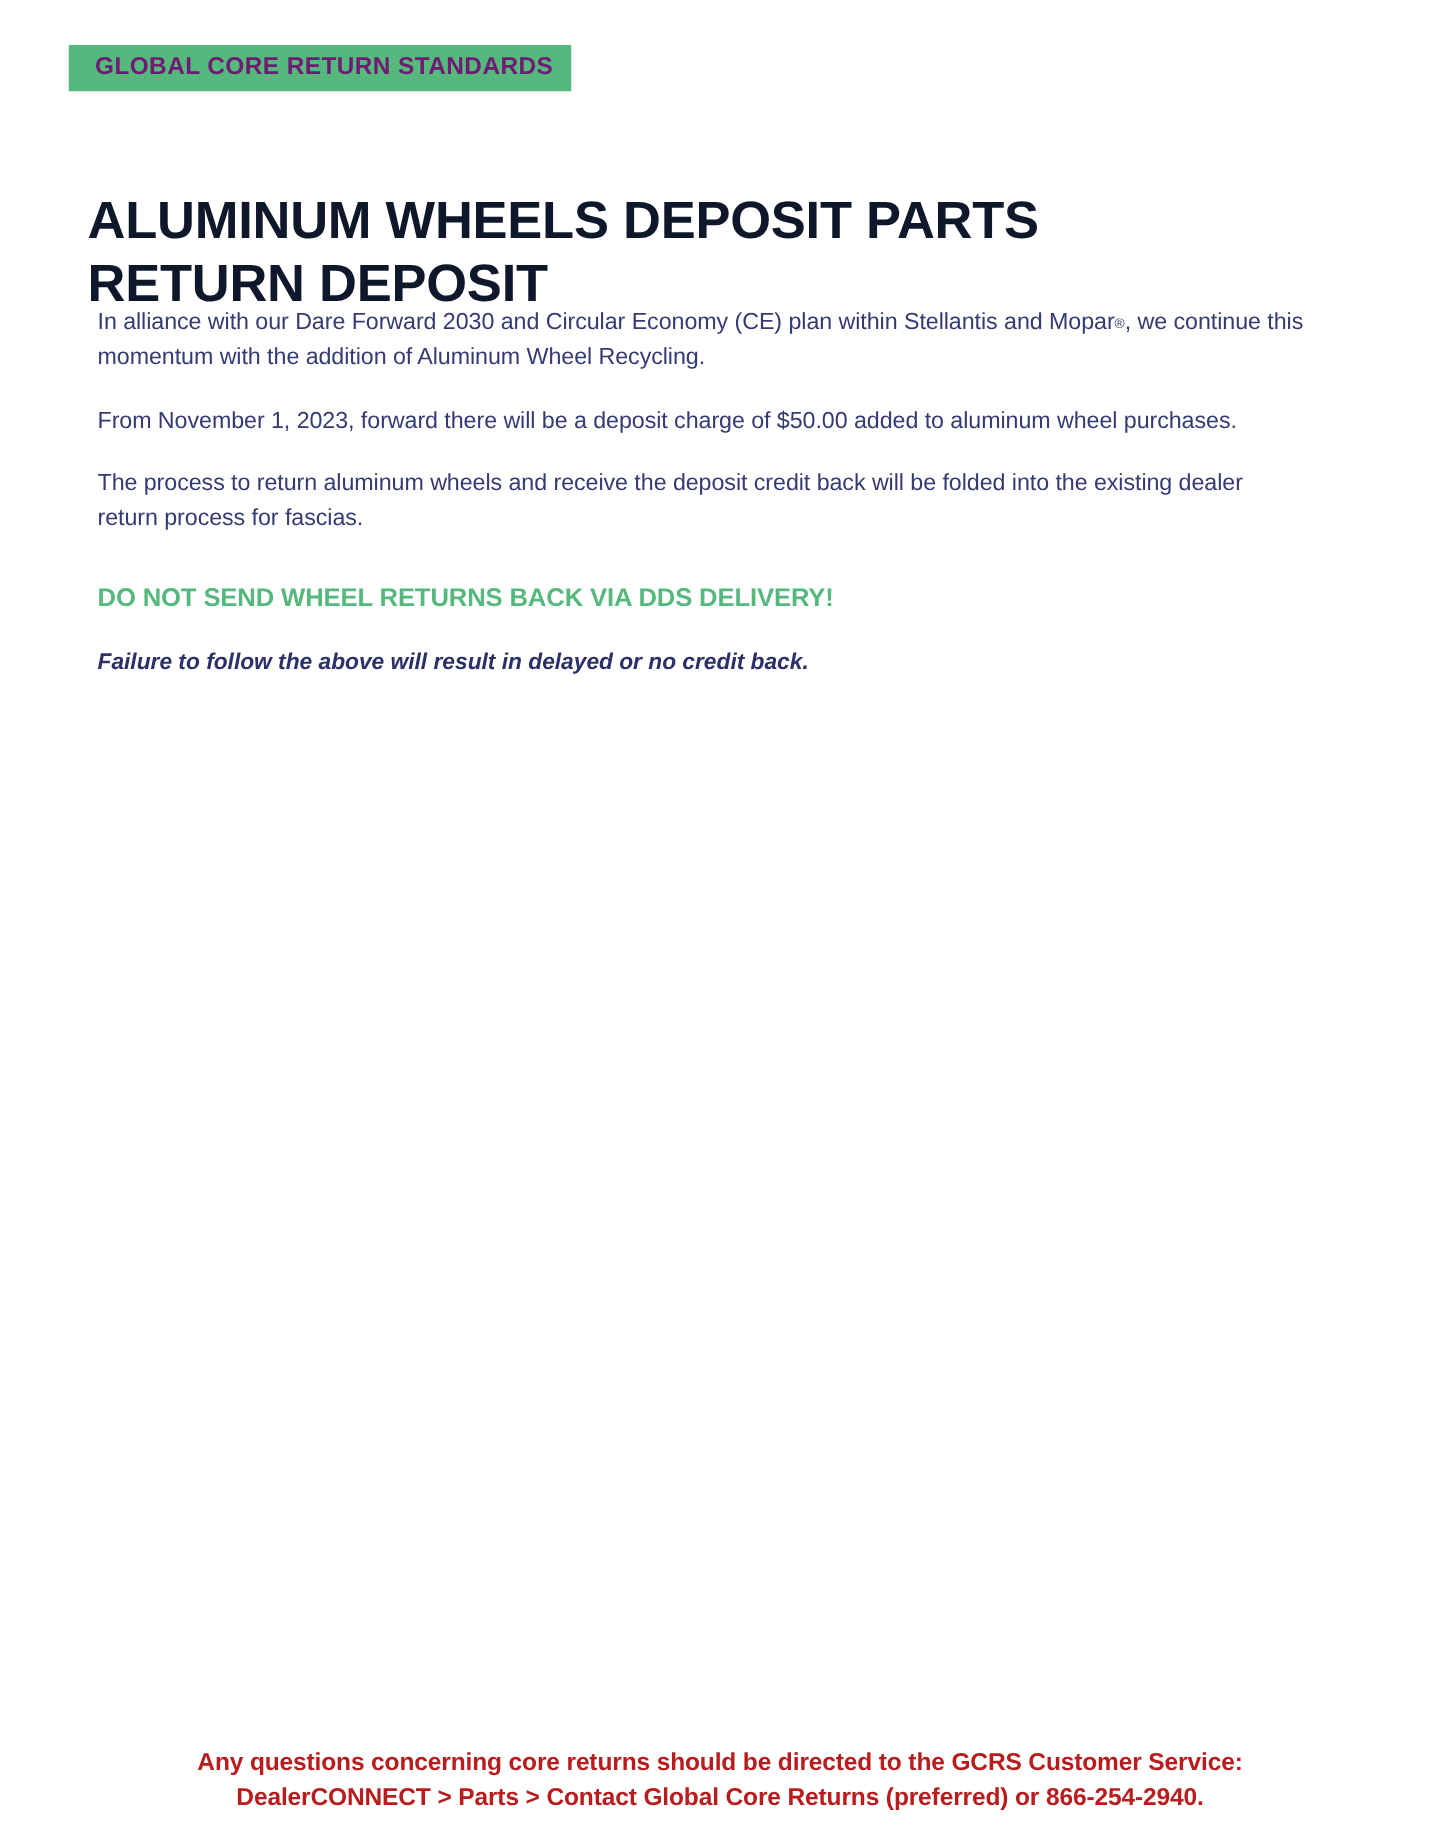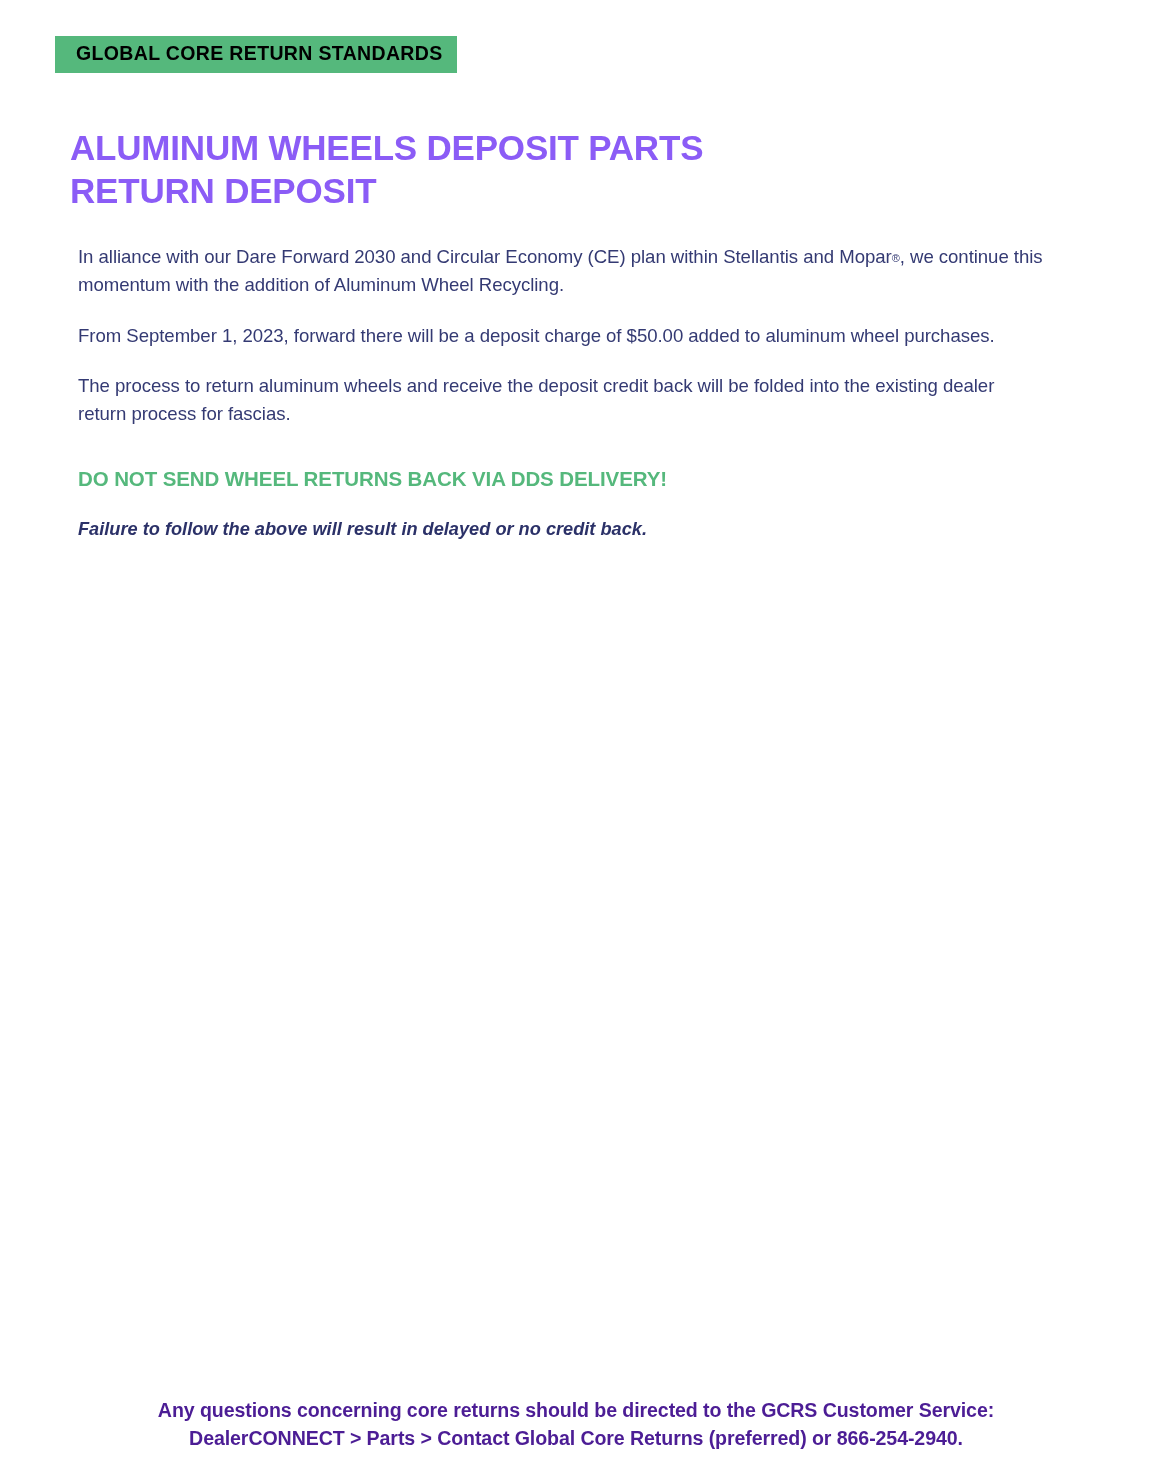--- a/index.html
+++ b/index.html
@@ -25,40 +25,40 @@
 
   
   .badge-wrap {
     position: absolute;
     left: 55px;
     top: 36px;
   }
   .badge {
     display: inline-block;
     background: #55b87c;
-    color: #000000;
+    color: #701a75;
     font-family: "Liberation Sans", sans-serif;
     font-weight: bold;
     font-size: 19.5px;
     letter-spacing: 0.35px;
     line-height: 1;
     padding: 8px 14px 9px 21px;
     white-space: nowrap;
   }
 
   
   .title {
     position: absolute;
     left: 70px;
-    top: 104px;
+    top: 122px;
     width: 900px;
-    color: #8b5cf6;
+    color: #0f172a;
     font-family: "Liberation Sans", sans-serif;
     font-weight: bold;
-    font-size: 35px;
+    font-size: 42px;
     line-height: 1.22;
     letter-spacing: -0.2px;
   }
   .title-line { display: block; white-space: nowrap; }
 
   
   .content {
     position: absolute;
     left: 78px;
     top: 243px;
@@ -109,21 +109,21 @@
     margin: 0;
   }
 
   
   .footer {
     position: absolute;
     left: 0;
     right: 0;
     top: 1396px;
     text-align: center;
-    color: #4c1d95;
+    color: #b91c1c;
     font-family: "Liberation Sans", sans-serif;
     font-weight: bold;
     font-size: 19.6px;
     line-height: 1.45;
     letter-spacing: -0.1px;
   }
   .footer-line { display: block; }
 </style>
 </head>
 <body>
@@ -137,21 +137,21 @@
   <h1 class="title">
     <span class="title-line">ALUMINUM WHEELS DEPOSIT PARTS</span>
     <span class="title-line">RETURN DEPOSIT</span>
   </h1>
 
   <div class="content">
 
     <p class="para"><span>In alliance with our Dare Forward 2030 and Circular Economy (CE) plan within Stellantis and Mopar</span><span class="reg">®</span><span>, we continue this momentum with the addition of Aluminum Wheel Recycling.</span></p>
 
 
-    <p class="para">From September 1, 2023, forward there will be a deposit charge of $50.00 added to aluminum wheel purchases.</p>
+    <p class="para">From November 1, 2023, forward there will be a deposit charge of $50.00 added to aluminum wheel purchases.</p>
 
     <p class="para">The process to return aluminum wheels and receive the deposit credit back will be folded into the existing dealer return process for fascias.</p>
 
     <p class="warning">DO NOT SEND WHEEL RETURNS BACK VIA DDS DELIVERY!</p>
 
     <p class="note-bold">Failure to follow the above will result in delayed or no credit back.</p>
 
 
   </div>
 

